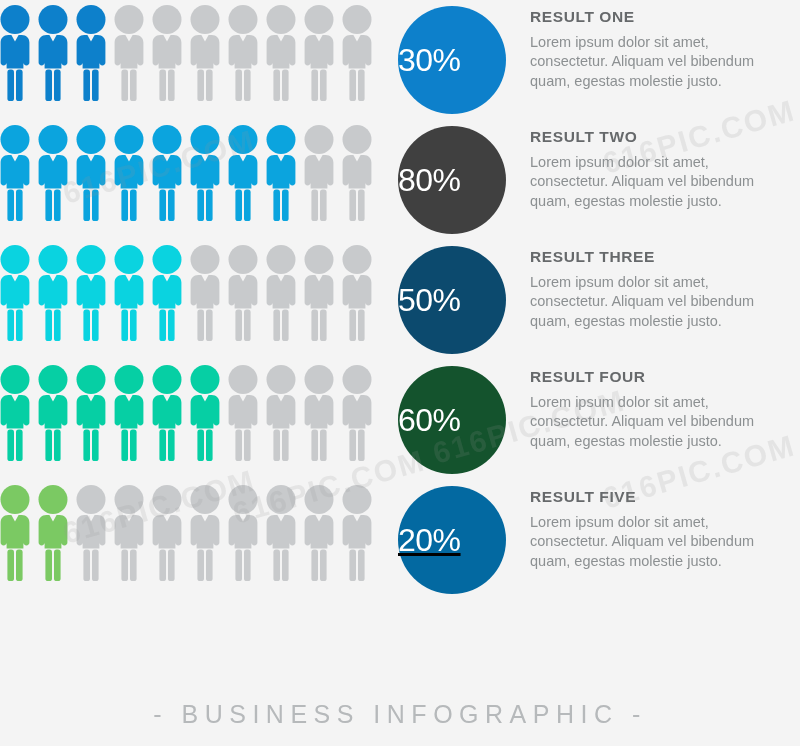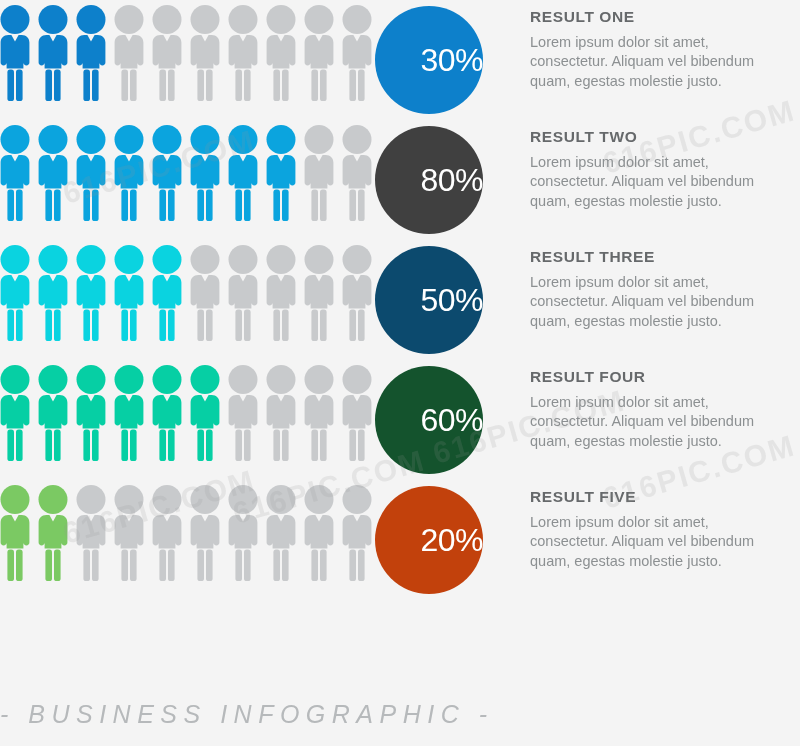--- a/index.html
+++ b/index.html
@@ -51,28 +51,28 @@
     width: 30px;
     height: 96px;
     margin-right: 8px;
     flex: 0 0 auto;
   }
   .person svg { display: block; width: 30px; height: 96px; }
 
   
   .pct-circle {
     position: absolute;
-    left: 375px;
+    left: 398px;
     top: 6px;
     width: 108px;
     height: 108px;
     border-radius: 50%;
     display: flex;
     align-items: center;
-    justify-content: flex-end;
+    justify-content: flex-start;
   }
   .pct-text {
     color: #ffffff;
     font-size: 32px;
     font-weight: 400;
     letter-spacing: -0.5px;
     font-family: "Liberation Sans", sans-serif;
     line-height: 1;
   }
 
@@ -99,21 +99,21 @@
     font-family: "Liberation Sans", sans-serif;
     white-space: pre-line;
   }
 
   
   .footer {
     position: absolute;
     left: 0;
     top: 700px;
     width: 800px;
-    font-style: italic;
+    text-align: center;
   }
   .footer-text {
     color: #b6b9bb;
     font-size: 25px;
     letter-spacing: 6.5px;
     font-weight: 400;
     font-family: "Liberation Sans", sans-serif;
   }
 
   
@@ -590,21 +590,21 @@
           </div>
           <div class="person">
             <svg viewBox="0 0 30 96" xmlns="http://www.w3.org/2000/svg" aria-hidden="true">
               <circle cx="15" cy="14.5" r="14.5" fill="#c8cacc"></circle>
               <path d="M8.3 30 C3.6 30 0.6 33.2 0.6 37.6 L0.6 57.5 C0.6 59.2 1.9 60.4 3.6 60.4 C5.3 60.4 6.6 59.2 6.6 57.5 L6.6 41 L6.6 63.5 L23.4 63.5 L23.4 41 L23.4 57.5 C23.4 59.2 24.7 60.4 26.4 60.4 C28.1 60.4 29.4 59.2 29.4 57.5 L29.4 37.6 C29.4 33.2 26.4 30 21.7 30 L18.6 30 L15 36.4 L11.4 30 Z" fill="#c8cacc"></path>
               <rect x="7.4" y="64.6" width="6.6" height="31.4" rx="2.6" fill="#c8cacc"></rect>
               <rect x="16" y="64.6" width="6.6" height="31.4" rx="2.6" fill="#c8cacc"></rect>
             </svg>
           </div>
         </div>
-        <div class="pct-circle" style="background: #c2410c;">
+        <div class="pct-circle" style="background: #0369a1; text-decoration: underline;">
           <span class="pct-text">20%</span>
         </div>
         <div class="text-block">
           <div class="result-title">RESULT FIVE</div>
           <div class="result-desc">Lorem ipsum dolor sit amet,
 consectetur. Aliquam vel bibendum
 quam, egestas molestie justo.</div>
         </div>
       </div>
     </div>

